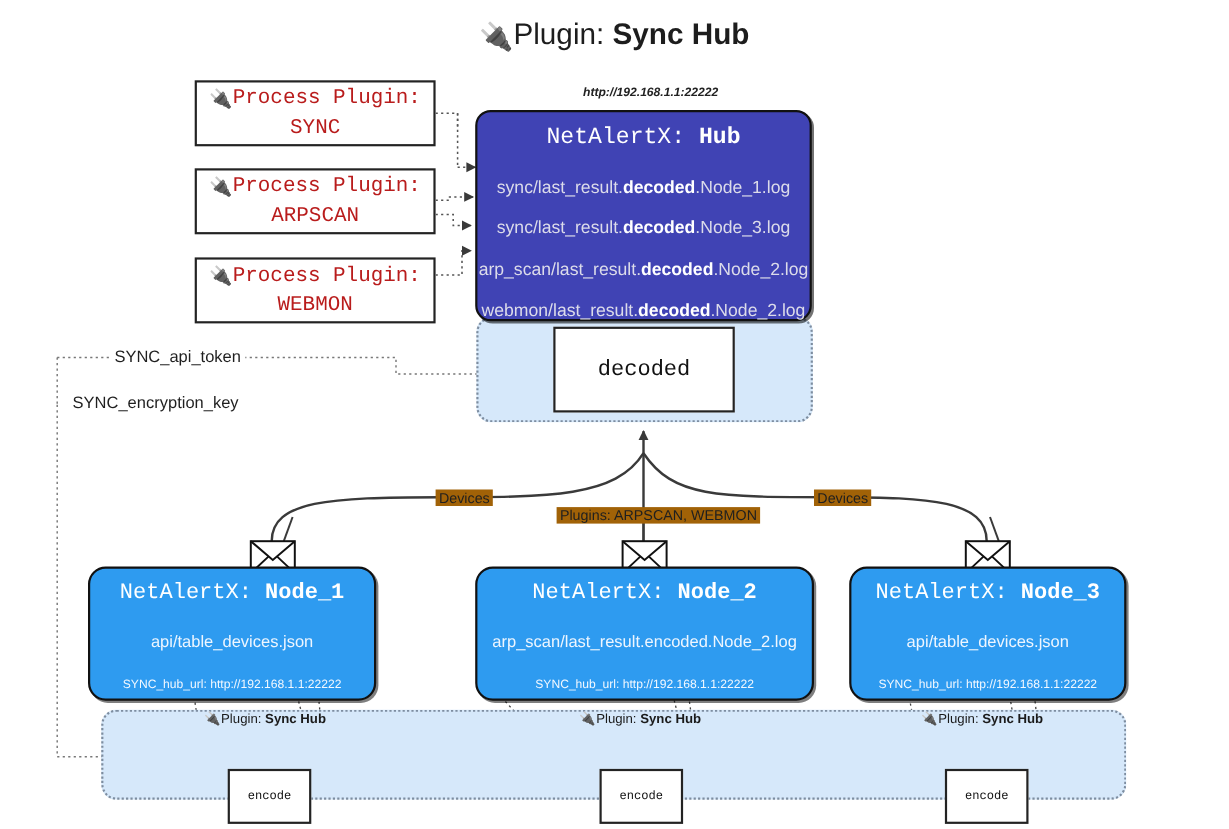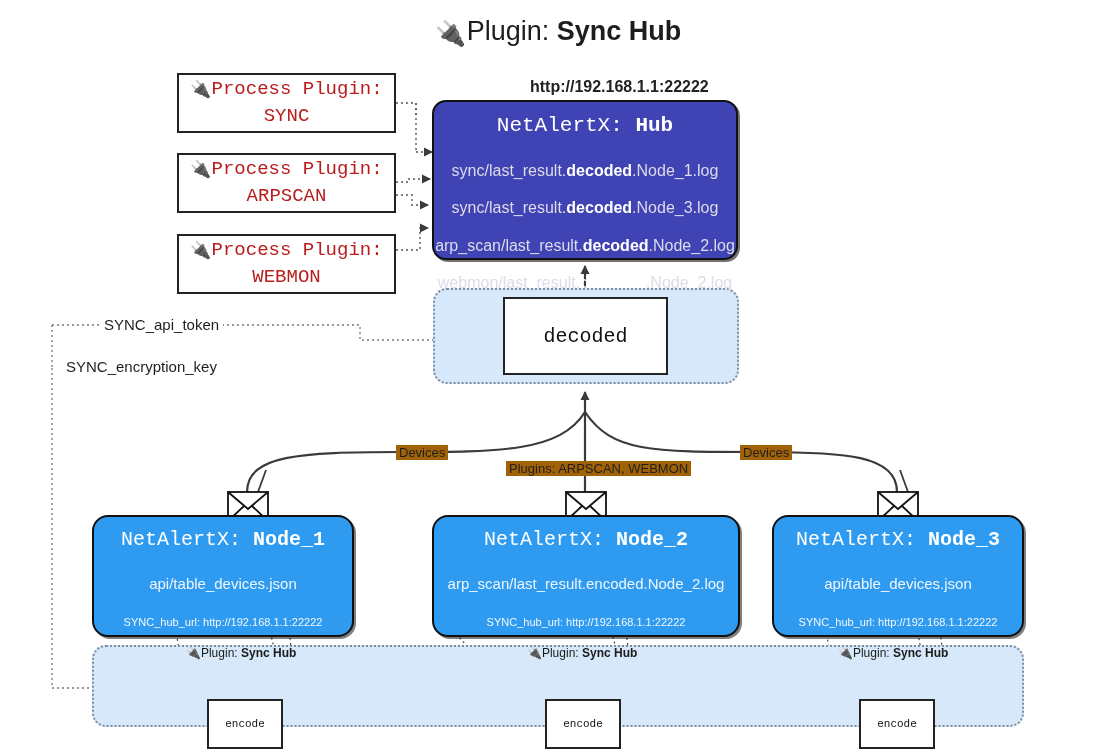--- a/index.html
+++ b/index.html
@@ -45,22 +45,22 @@
     font-size:21px;color:#ffffff;white-space:nowrap;margin-bottom:9px;
   }
   .hub-title b{font-weight:700;}
   .hub-line{
     font-size:16px;color:#dcdcea;white-space:nowrap;
     line-height:1.58;width:100%;text-align:center;margin-top:12px;
   }
   .hub-line b{color:#ffffff;font-weight:700;}
 
   .hub-url{
-    position:absolute;font-size:16px;font-weight:700;color:#222;
-    white-space:nowrap;z-index:3;
+    position:absolute;font-size:11px;font-weight:700;color:#222;
+    white-space:nowrap;z-index:3;font-style:italic;
   }
 
   
   .bluebox{
     background:#d6e8fa;border:2px dotted #7d8da0;border-radius:14px;z-index:1;
   }
 
   
   .whitebox{
     background:#fff;border:2px solid #232323;
@@ -209,21 +209,21 @@
     <div class="l2">ARPSCAN</div>
   </div>
 
   <div class="abs procbox" style="left:177px;top:234px;width:219px;height:60px;">
     <div class="l1"><span class="plug-s">🔌</span><span>Process Plugin:</span></div>
     <div class="l2">WEBMON</div>
   </div>
 
   <div class="hub-url" style="left:530px;top:78px;">http://192.168.1.1:22222</div>
 
-  <div class="abs hubbox" style="left:432px;top:100px;width:306px;height:160px;">
+  <div class="abs hubbox" style="left:432px;top:100px;width:306px;height:192px;">
     <div class="hub-title">
       <span>NetAlertX: </span><b>Hub</b>
     </div>
     <div class="hub-line">
       <span>sync/last_result.</span><b>decoded</b><span>.Node_1.log</span>
     </div>
     <div class="hub-line">
       <span>sync/last_result.</span><b>decoded</b><span>.Node_3.log</span>
     </div>
     <div class="hub-line">
@@ -237,21 +237,21 @@
   <div class="abs bluebox" style="left:433px;top:288px;width:306px;height:96px;z-index:1;"></div>
   <div class="abs whitebox" id="decode-box" style="left:503px;top:297px;width:165px;height:78px;">decoded</div>
 
   <div class="tokenlabel" style="left:100px;top:316px;">SYNC_api_token</div>
   <div class="tokenlabel" style="left:62px;top:358px;">SYNC_encryption_key</div>
 
   <div class="edgelabel" style="left:396px;top:445px;">Devices</div>
   <div class="edgelabel" style="left:740px;top:445px;">Devices</div>
   <div class="edgelabel" style="left:506px;top:461px;">Plugins: ARPSCAN, WEBMON</div>
 
-  <div class="abs nodebox" style="left:92px;top:515px;width:262px;height:122px;">
+  <div class="abs nodebox" style="left:80px;top:515px;width:262px;height:122px;">
     <div class="node-title">
       <span>NetAlertX: </span><b>Node_1</b>
     </div>
     <div class="node-lines">
       <div class="node-line">api/table_devices.json</div>
     </div>
     <div class="node-foot">SYNC_hub_url: http://192.168.1.1:22222</div>
   </div>
 
   <div class="abs nodebox" style="left:432px;top:515px;width:308px;height:122px;">

